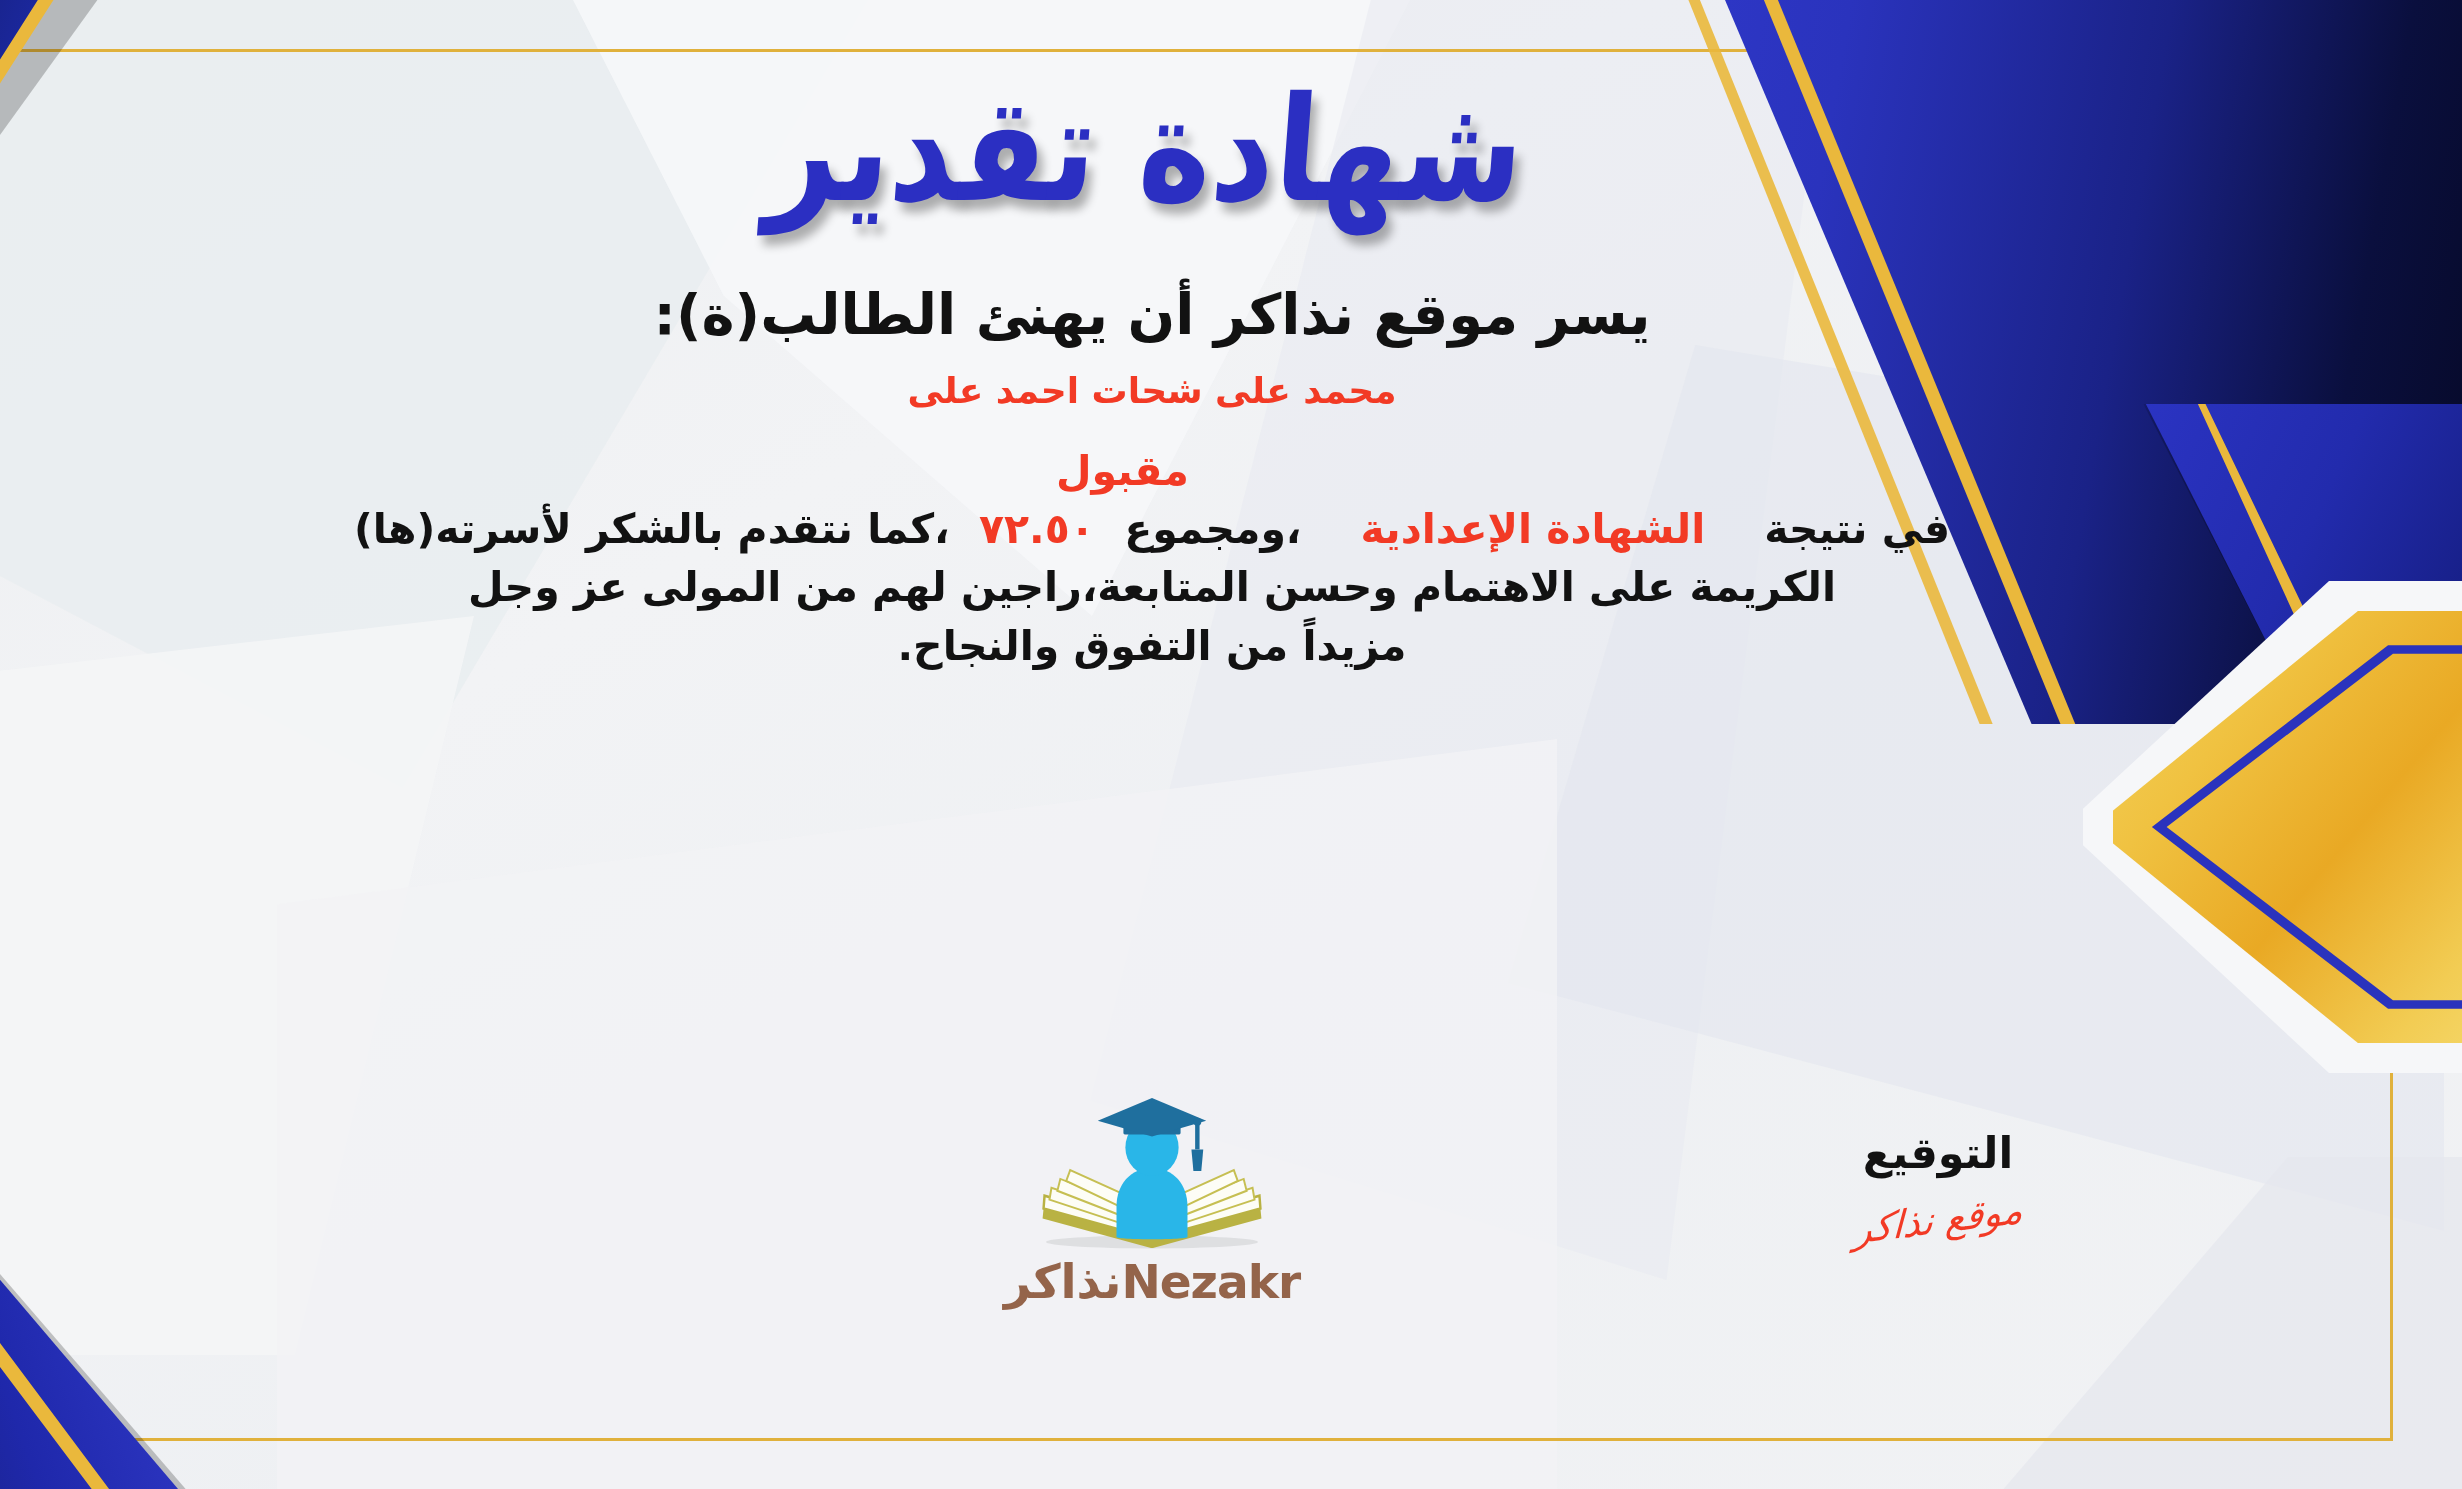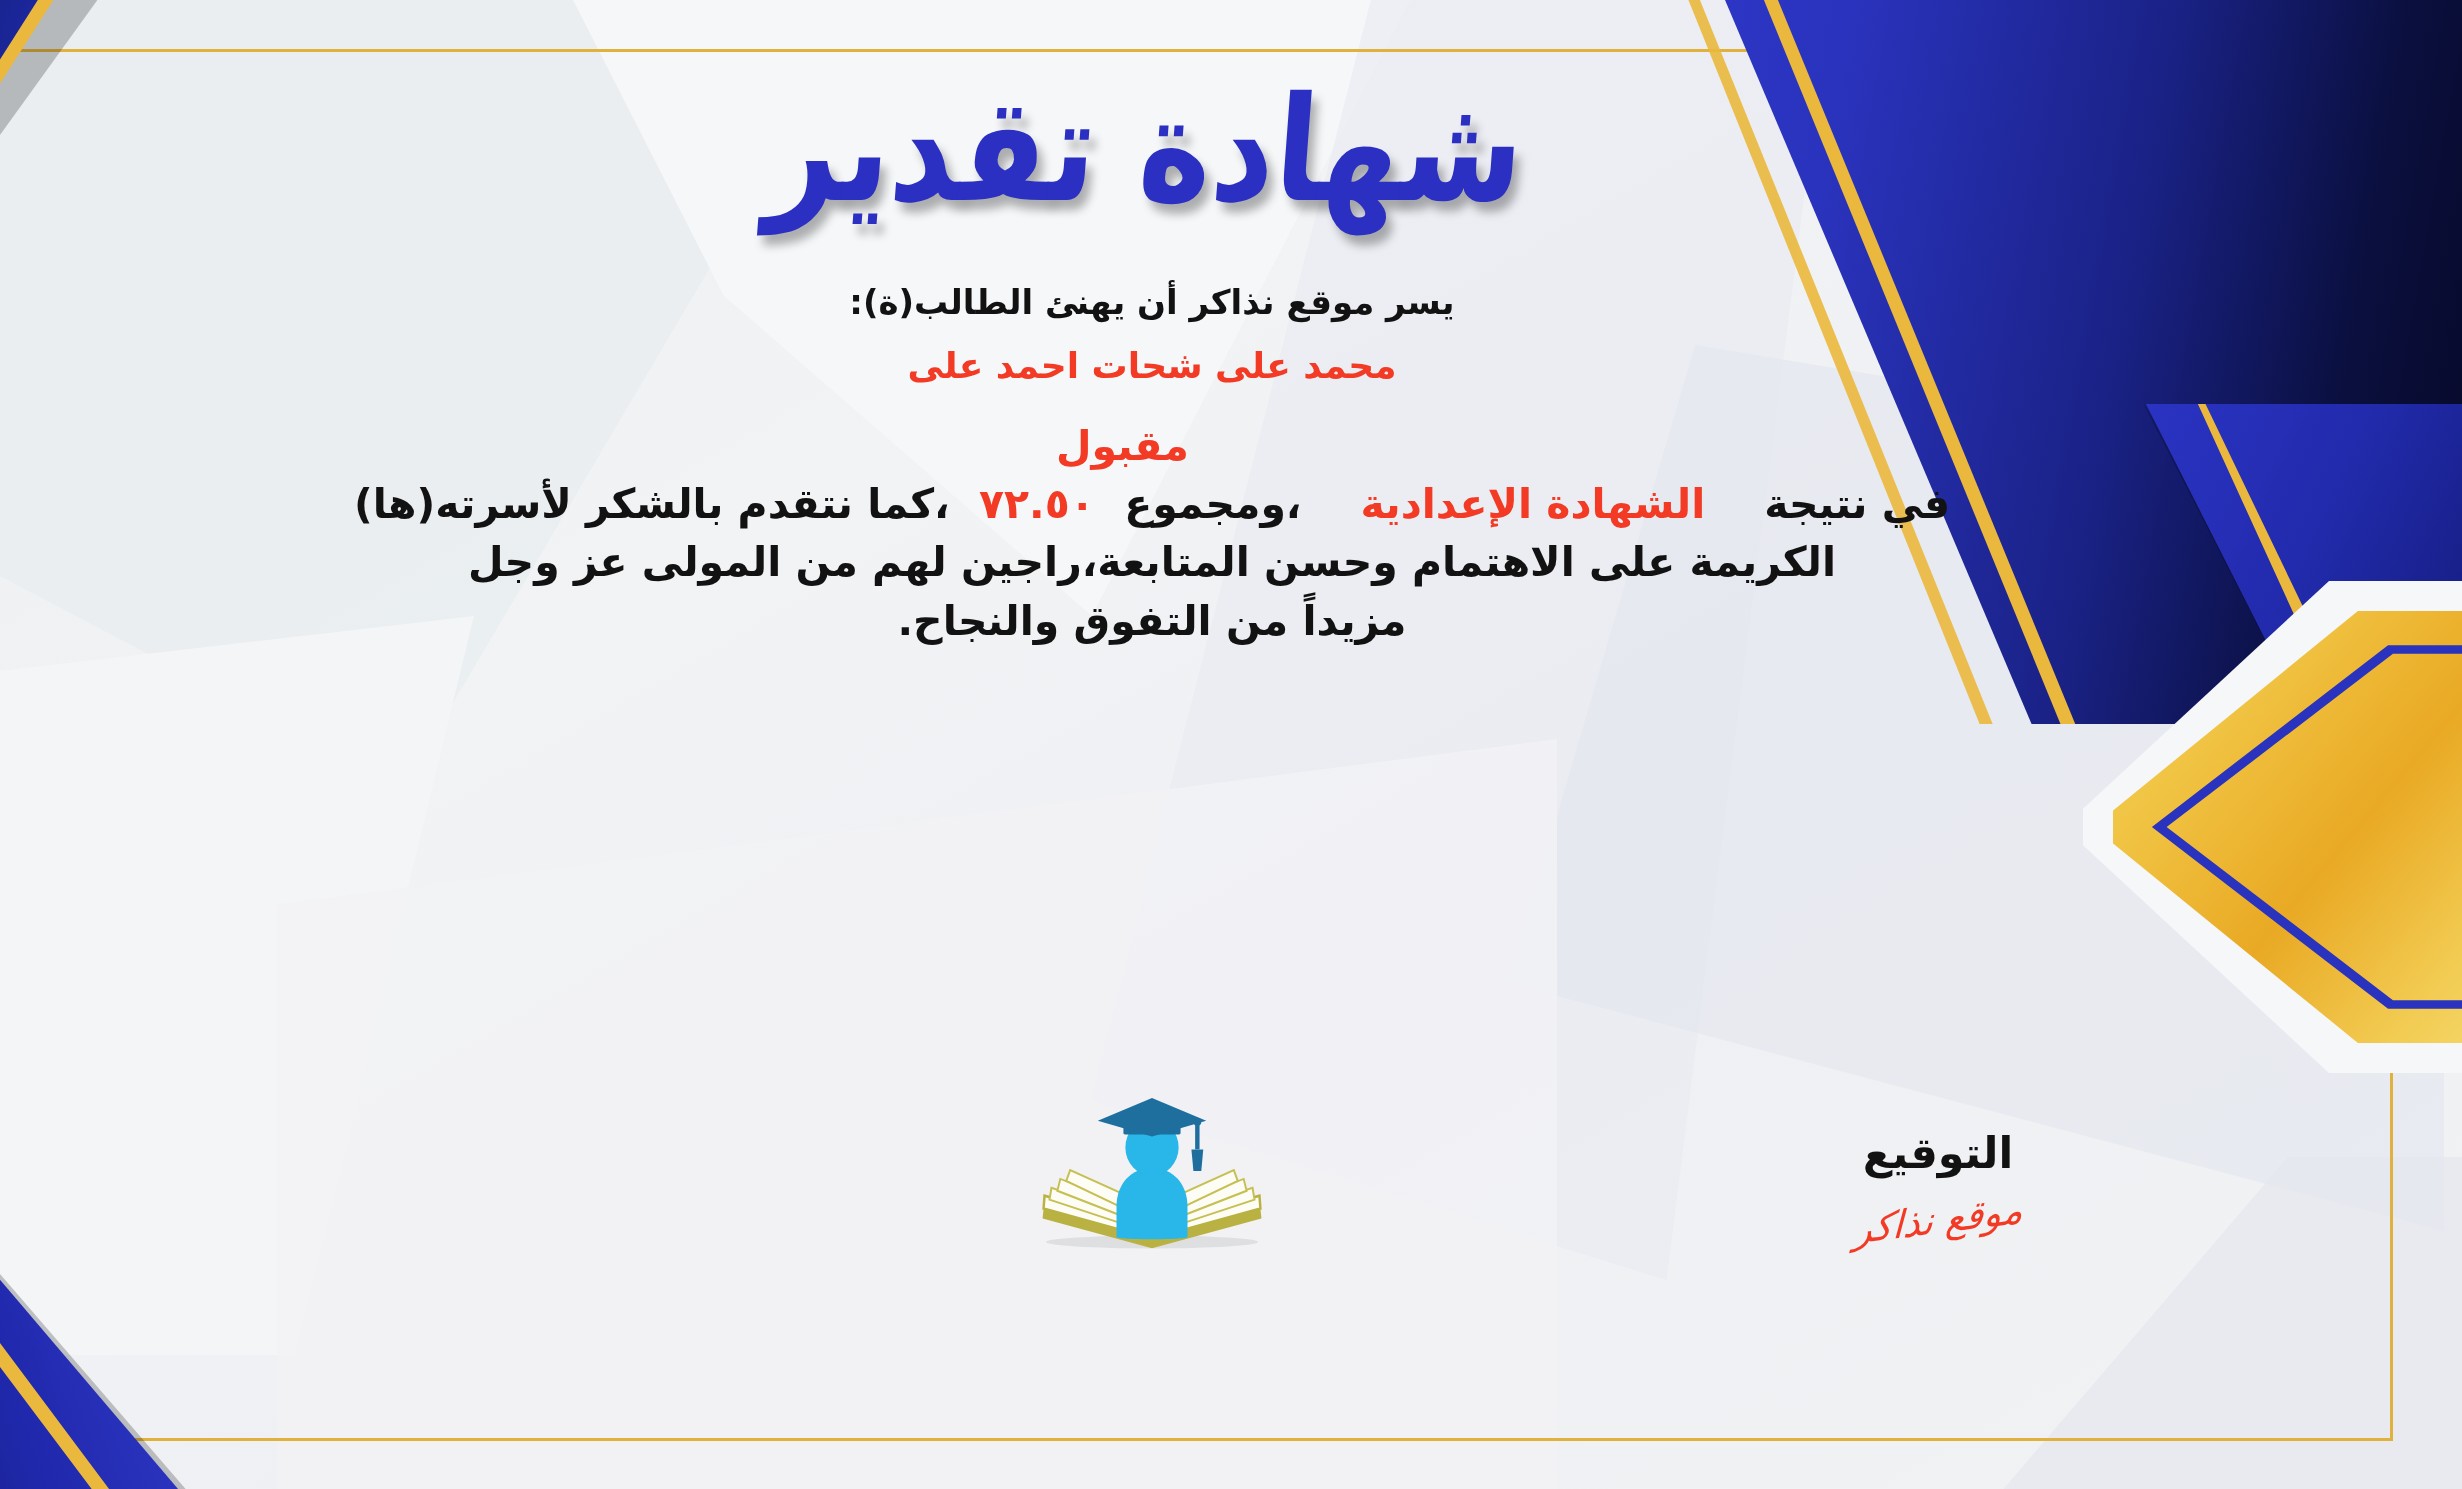--- a/index.html
+++ b/index.html
@@ -239,21 +239,21 @@
     letter-spacing: -3px;
     text-shadow: 6.9px 7.9px 8.9px rgba(0,0,0,.30);
     font-family: "DejaVu Sans", "Liberation Sans", sans-serif;
     transform: scaleY(1.18) skewX(-5deg);
     transform-origin: center top;
     white-space: nowrap;
   }
 
   .intro-line {
     margin-top: 79px;
-    font-size: 34px;
+    font-size: 56px;
     font-weight: 700;
     color: #121212;
     white-space: nowrap;
   }
 
   .student-name {
     margin-top: 23.6px;
     font-size: 36px;
     font-weight: 700;
     color: #f23a25;
@@ -448,19 +448,22 @@
 
           <rect x="222" y="48" width="116" height="34" rx="3" fill="#1f6f9e"></rect>
           <rect x="230" y="52" width="100" height="13" fill="#f0f1f3"></rect>
 
           <path d="M280 8 L390 54 L280 86 L170 54 Z" fill="#1f6f9e"></path>
 
           <path d="M372 58 L372 112" stroke="#1f6f9e" stroke-width="9" fill="none"></path>
           <circle cx="372" cy="56" r="8" fill="#1f6f9e"></circle>
           <path d="M360 112 l24 0 l-4 44 l-16 0 Z" fill="#1f6f9e"></path>
         </svg>
+        <div class="logo-text">
+          <span>Nezakr</span><span>نذاكر</span>
+        </div>
       </div>
 
     </div>
 
   </div>
 </div>
 
 
 </body></html>

